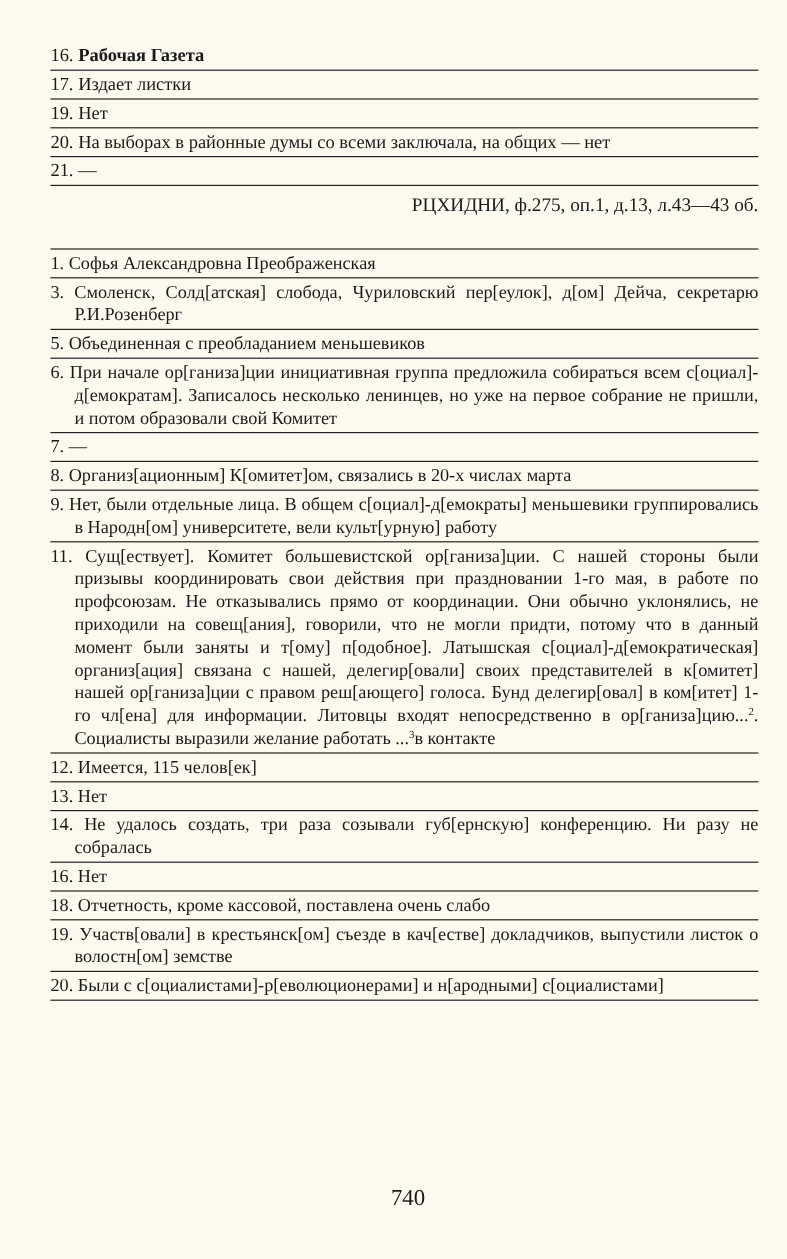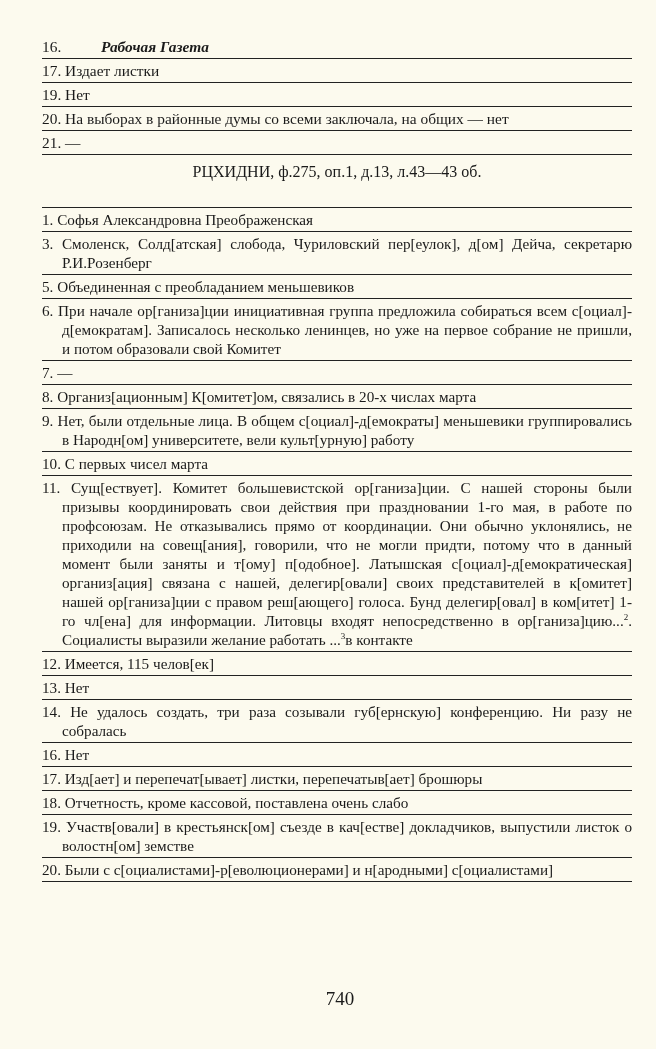--- a/index.html
+++ b/index.html
@@ -15,23 +15,23 @@
     border-bottom: 1.6px solid #222;
     font-size: 15.2px;
     line-height: 19px;
     padding: 2px 0 2px 0;
     min-height: 19px;
     box-sizing: content-box;
   }
   .row.ml { padding-left: 20px; text-indent: -20px; text-align: justify; }
   .sect1 .row { font-size: 15.4px; }
   .sect1 .row:first-child { }
-  .italic { font-style: italic; font-weight: bold; margin-left: 36px; }
+  .italic { font-weight: bold; }
   .cite {
-    text-align: center; font-size: 16px; padding: 8px 0 0 0; height: 22px;
+    text-align: right; font-size: 16px; padding: 8px 0 0 0; height: 22px;
   }
   .sect2 { margin-top: 22px; border-top: 1.6px solid #222; }
   .sect2 .row { font-size: 15.2px; }
   sup { font-size: 9px; vertical-align: top; position: relative; top: -3px; }
   .pagenum { position: absolute; left: 12px; width: 656px; top: 988px; text-align: center; font-size: 19px; }
   .sect1 { border-top: 0; }
 </style>
 </head>
 <body>
 
@@ -47,27 +47,25 @@
   </div>
 
   <div class="sect2">
     <div class="row"><span>1.</span> <span>Софья Александровна Преображенская</span></div>
     <div class="row ml"><span>3.</span> <span>Смоленск, Солд[атская] слобода, Чуриловский пер[еулок], д[ом] Дейча, секретарю Р.И.Розенберг</span></div>
     <div class="row"><span>5.</span> <span>Объединенная с преобладанием меньшевиков</span></div>
     <div class="row ml"><span>6.</span> <span>При начале ор[ганиза]ции инициативная группа предложила собираться всем с[оциал]-д[емократам]. Записалось несколько ленинцев, но уже на первое собрание не пришли, и потом образовали свой Комитет</span></div>
     <div class="row"><span>7.</span> <span>—</span></div>
     <div class="row"><span>8.</span> <span>Организ[ационным] К[омитет]ом, связались в 20-х числах марта</span></div>
     <div class="row ml"><span>9.</span> <span>Нет, были отдельные лица. В общем с[оциал]-д[емократы] меньшевики группировались в Народн[ом]  университете, вели культ[урную] работу</span></div>
-    <div class="row"><span>10.</span> <span>С первых чисел марта</span></div>
     <div class="row ml"><span>11.</span> <span>Сущ[ествует]. Комитет большевистской ор[ганиза]ции. С нашей стороны были призывы координировать свои действия при праздновании 1-го мая, в работе по профсоюзам. Не отказывались прямо от координации. Они обычно уклонялись, не приходили на совещ[ания], говорили, что не могли придти, потому что в данный момент были заняты и т[ому] п[одобное]. Латышская с[оциал]-д[емократическая] организ[ация] связана с нашей, делегир[овали] своих представителей в к[омитет] нашей ор[ганиза]ции с правом реш[ающего] голоса. Бунд делегир[овал] в ком[итет] 1-го чл[ена] для информации. Литовцы входят непосредственно в ор[ганиза]цию...</span><sup>2</sup><span>. Социалисты выразили желание работать ...</span><sup>3</sup><span>в контакте</span></div>
     <div class="row"><span>12.</span> <span>Имеется, 115 челов[ек]</span></div>
     <div class="row"><span>13.</span> <span>Нет</span></div>
     <div class="row ml"><span>14.</span> <span>Не удалось создать, три раза созывали губ[ернскую] конференцию. Ни разу не собралась</span></div>
     <div class="row"><span>16.</span> <span>Нет</span></div>
-    <div class="row"><span>17.</span> <span>Изд[ает] и перепечат[ывает] листки, перепечатыв[ает] брошюры</span></div>
     <div class="row"><span>18.</span> <span>Отчетность, кроме кассовой, поставлена очень слабо</span></div>
     <div class="row ml"><span>19.</span> <span>Участв[овали] в крестьянск[ом] съезде в кач[естве] докладчиков, выпустили листок о волостн[ом] земстве</span></div>
     <div class="row"><span>20.</span> <span>Были с с[оциалистами]-р[еволюционерами] и н[ародными] с[оциалистами]</span></div>
   </div>
 
 </div>
 
 <div class="pagenum">740</div>
 
 </body></html>

